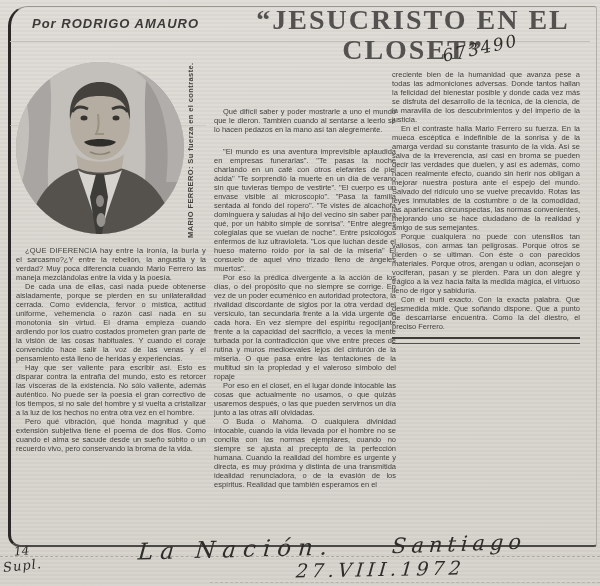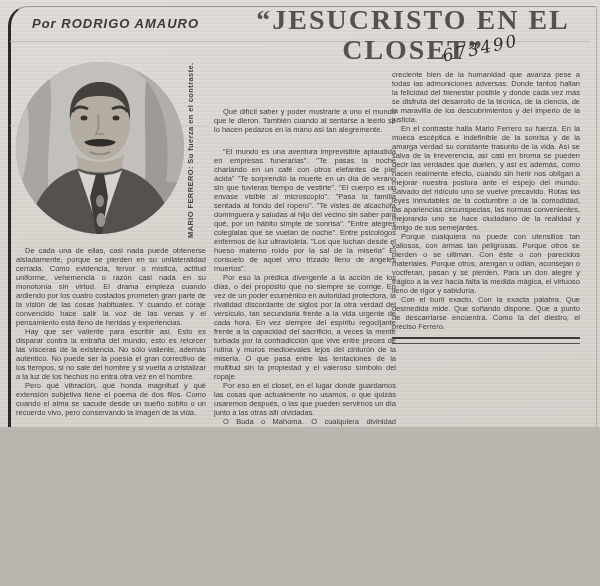--- a/index.html
+++ b/index.html
@@ -1,17 +1,17 @@
 <!DOCTYPE html>
 <html><head>
 <meta charset="utf-8">
 <style>
   html,body{margin:0;padding:0;background:#b9b6b0;}
   .page{
-    position:relative;width:600px;height:427px;overflow:hidden;
+    position:relative;width:600px;height:586px;overflow:hidden;
     background:linear-gradient(175deg,#dfdcd7 0%,#d9d6d0 40%,#d5d2cb 100%);
     font-family:"Liberation Sans",sans-serif;color:#3d3c39;
   }
   .page::before{
     content:"";position:absolute;inset:0;pointer-events:none;
     background:repeating-linear-gradient(to bottom,rgba(255,255,255,0.05) 0 2px,rgba(90,85,80,0.03) 2px 4px);
   }
   .clip-frame{
     position:absolute;left:8px;top:6px;width:585px;height:538px;
     border-left:3px solid #2a2927;border-top:1px solid #9a968f;
@@ -104,30 +104,31 @@
       <path d="M82,52 C83,62 83,66 80,72 L88,72" stroke="#9a927f" stroke-width="2" fill="none"></path>
       <path d="M68,80 C74,76 94,76 100,80 C96,86 72,86 68,80 Z" fill="#2f2d2a"></path>
       <path d="M74,90 C80,93 88,93 94,90" stroke="#8a8274" stroke-width="1.5" fill="none"></path>
       <path d="M60,92 C70,102 98,102 108,92 L106,106 C96,112 72,112 62,106 Z" fill="#b5ada1"></path>
     </svg>
   </div>
 
   <div class="photo-caption">MARIO FERRERO: Su fuerza en el contraste.</div>
 
   <div class="col" id="col-left">
+    <p class="cap-lead">¿QUE DIFERENCIA hay entre la ironía, la burla y el sarcasmo?¿Y entre la rebelión, la angustia y la verdad? Muy poca diferencia cuando Mario Ferrero las maneja mezclándolas entre la vida y la poesía.</p>
     <p>De cada una de ellas, casi nada puede obtenerse aisladamente, porque se pierden en su unilateralidad cerrada. Como evidencia, fervor o mística, actitud uniforme, vehemencia o razón casi nada en su monotonía sin virtud. El drama empieza cuando ardiendo por los cuatro costados prometen gran parte de la visión de las cosas habituales. Y cuando el coraje convencido hace salir la voz de las venas y el pensamiento está lleno de heridas y experiencias.</p>
     <p>Hay que ser valiente para escribir así. Esto es disparar contra la entraña del mundo, esto es retorcer las vísceras de la existencia. No sólo valiente, además auténtico. No puede ser la poesía el gran correctivo de los tiempos, si no sale del hombre y si vuelta a cristalizar a la luz de los hechos no entra otra vez en el hombre.</p>
-    <p>Pero qué vibración, qué honda magnitud y qué extensión subjetiva tiene el poema de dos filos. Como cuando el alma se sacude desde un sueño súbito o un recuerdo vivo, pero conservando la imagen de la vida.</p>
+    <p>Pero qué vibración, qué honda magnitud y qué extensión subjetiva tiene el poema de dos filos. Como cuando el alma se sacude desde un sueño súbito o un recuerdo vivo, pero conservando la broma de la vida.</p>
   </div>
 
   <div class="col" id="col-mid">
     <p class="gap-after">Qué difícil saber y poder mostrarle a uno el mundo que le dieron. También cuando al sentarse a leerlo se lo hacen pedazos en la mano así tan alegremente.</p>
     <p>"El mundo es una aventura imprevisible aplaudida en empresas funerarias". "Te pasas la noche charlando en un café con otros elefantes de piel ácida" "Te sorprendió la muerte en un día de verano sin que tuvieras tiempo de vestirte". "El cuerpo es un envase visible al microscopio". "Pasa la familia sentada al fondo del ropero". "Te vistes de alcachofa dominguera y saludas al hijo del vecino sin saber para qué, por un hábito simple de sonrisa". "Entre alegres colegialas que se vuelan de noche". Entre psicológos enfermos de luz ultravioleta. "Los que luchan desde el hueso materno roído por la sal de la miseria" El consuelo de aquel vino trizado lleno de ángeles muertos".</p>
     <p>Por eso la prédica divergente a la acción de los días, o del propósito que no siempre se corrige. En vez de un poder ecuménico en autoridad protectora, la rivalidad discordante de siglos por la otra verdad del versículo, tan secundaria frente a la vida urgente de cada hora. En vez siempre del espíritu regocijante frente a la capacidad del sacrificio, a veces la mente turbada por la contradicción que vive entre preces de rutina y muros medioevales lejos del cinturón de la miseria. O que pasa entre las tentaciones de la multitud sin la propiedad y el valeroso símbolo del ropaje</p>
-    <p>Por eso en el closet, en el lugar donde guardamos las cosas que actualmente no usamos, o que quizás usaremos después, o las que pueden servirnos un día junto a las otras allí olvidadas.</p>
+    <p>Por eso en el closet, en el lugar donde intocable las cosas que actualmente no usamos, o que quizás usaremos después, o las que pueden servirnos un día junto a las otras allí olvidadas.</p>
     <p>O Buda o Mahoma. O cualquiera divinidad intocable, cuando la vida llevada por el hombre no se concilia con las normas ejemplares, cuando no siempre se ajusta al precepto de la perfección humana. Cuando la realidad del hombre es urgente y directa, es muy próxima y distinta de una transmitida idealidad renunciadora, o de la evasión de los espíritus. Realidad que también esperamos en el</p>
   </div>
 
   <div class="col" id="col-right">
     <p class="no-indent">creciente bien de la humanidad que avanza pese a todas las admoniciones adversas. Donde tantos hallan la felicidad del bienestar posible y donde cada vez más se disfruta del desarrollo de la técnica, de la ciencia, de la maravilla de los descubrimientos y del imperio de la justicia.</p>
     <p>En el contraste halla Mario Ferrero su fuerza. En la mueca escéptica e indefinible de la sonrisa y de la amarga verdad su constante trasunto de la vida. Así se salva de la irreverencia, así casi en broma se pueden decir las verdades que duelen, y así es además, como hacen realmente efecto, cuando sin herir nos obligan a mejorar nuestra postura ante el espejo del mundo. Salvado del ridículo uno se vuelve precavido. Rotas las leyes inmutables de la costumbre o de la comodidad, las apariencias circunspectas, las normas convenientes, mejorando uno se hace ciudadano de la realidad y amigo de sus semejantes.</p>
     <p>Porque cualquiera no puede con utensilios tan valiosos, con armas tan peligrosas. Porque otros se pierden o se ultiman. Con éste o con parecidos materiales. Porque otros, arengan u odian, aconsejan o vociferan, pasan y se pierden. Para un don alegre y trágico a la vez hacía falta la medida mágica, el virtuoso lleno de rigor y sabiduría.</p>
     <p>Con el buril exacto. Con la exacta palabra. Que desmedida mide. Que soñando dispone. Que a punto de descarriarse encuentra. Como la del diestro, el preciso Ferrero.</p>
     <div class="end-rule"></div>
   </div>

